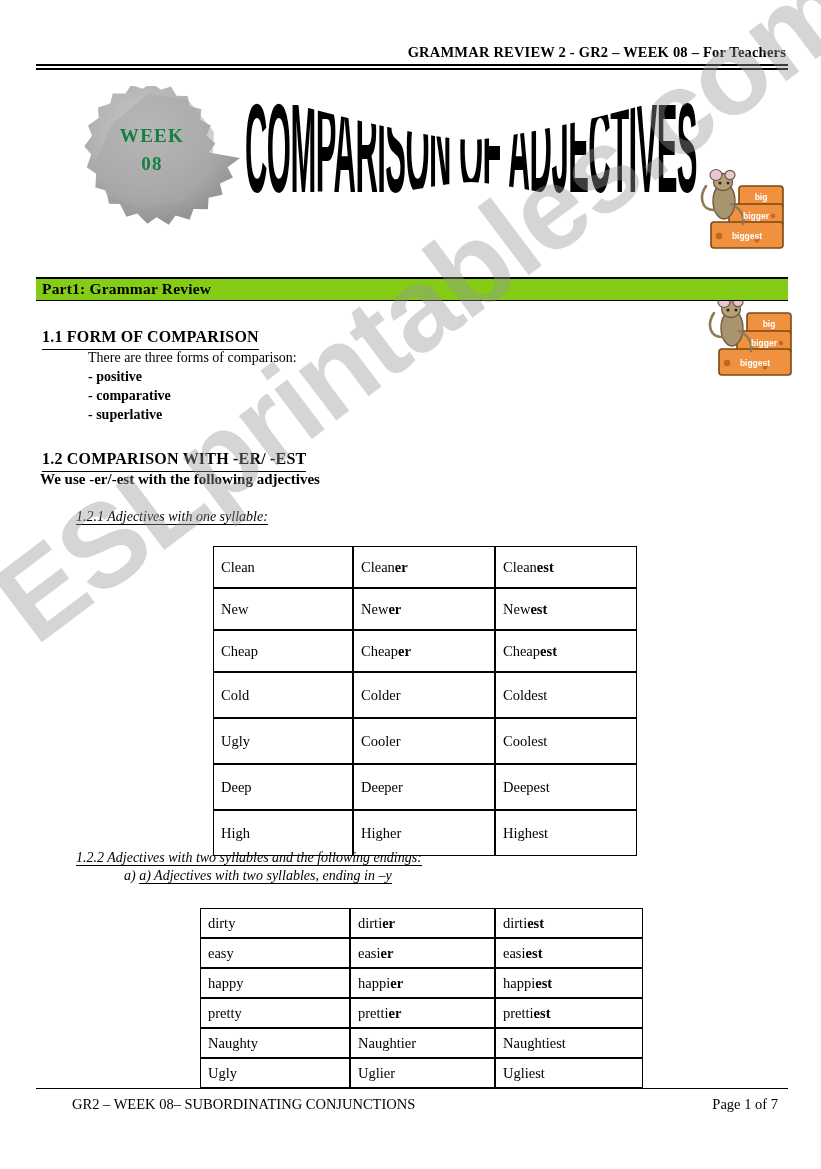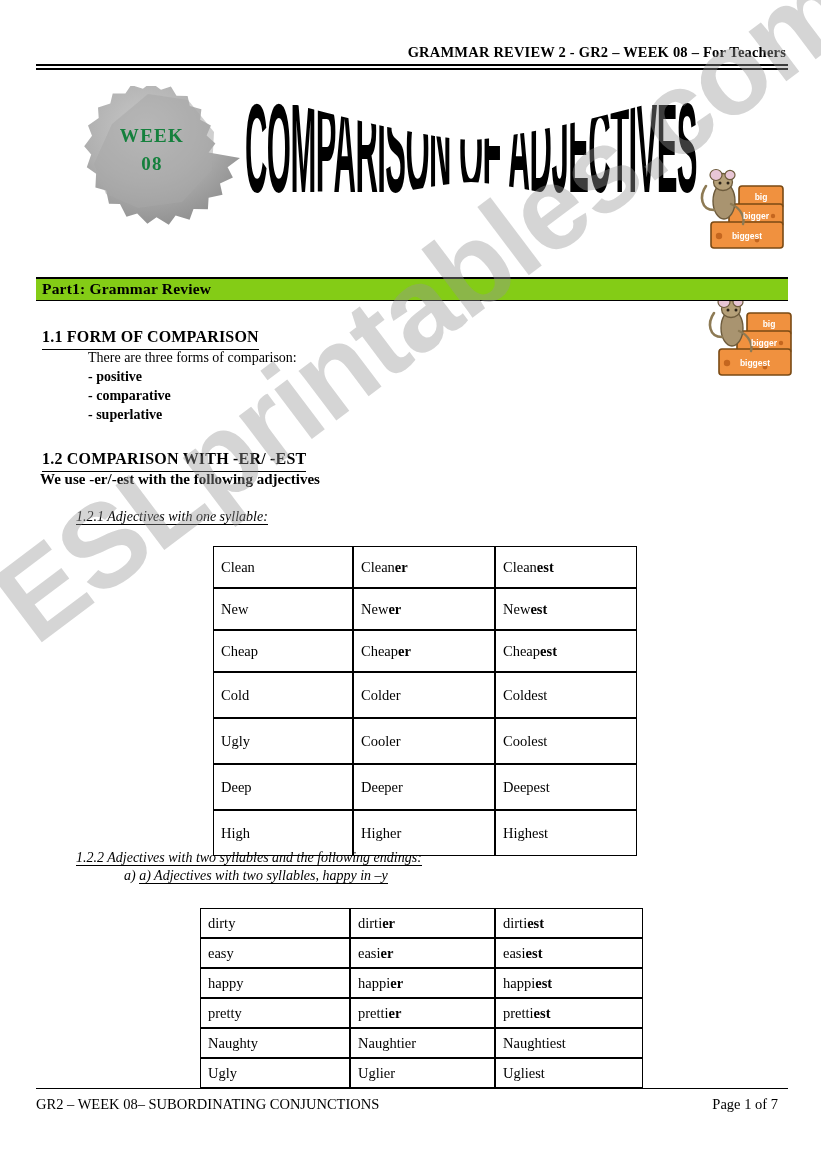--- a/index.html
+++ b/index.html
@@ -224,21 +224,21 @@
   #footer .foot-rule {
     border-top: 1.6px solid #000;
     margin-bottom: 7px;
   }
   #footer .foot-row {
     display: flex;
     justify-content: space-between;
     align-items: baseline;
     font-size: 14.5px;
   }
-  #footer .foot-left { white-space: nowrap; }
+  #footer .foot-left { white-space: nowrap; margin-left: 36px; }
   #footer .foot-right { white-space: nowrap; padding-right: 10px; }
 </style>
 </head>
 <body>
 
 <div id="page">
 
   <div id="topbar">
     <div class="head-text">GRAMMAR REVIEW 2 - GR2 – WEEK 08 – For Teachers</div>
     <div class="dbl-rule"></div>
@@ -408,21 +408,21 @@
             <td class="c2"><span>Higher</span></td>
             <td class="c3"><span>Highest</span></td>
           </tr>
         </tbody>
     </table>
 
     <div class="h-sub" style="left:40px; top:850px;">
       <span class="ul">1.2.2 Adjectives with two syllables and the following endings:</span>
     </div>
     <div class="h-sub" style="left:88px; top:868px;">
-      <span style="font-style:italic;">a)&nbsp;</span><span class="ul">a) Adjectives with two syllables, happy in –y</span>
+      <span style="font-style:italic;">a)&nbsp;</span><span class="ul">a) Adjectives with two syllables, ending in –y</span>
     </div>
 
     <table id="table2" class="wtab">
       <tbody>
           <tr>
             <td><span>dirty</span></td>
             <td class="c2"><span>dirti</span><b>er</b></td>
             <td class="c3"><span>dirti</span><b>est</b></td>
           </tr>
           <tr>

